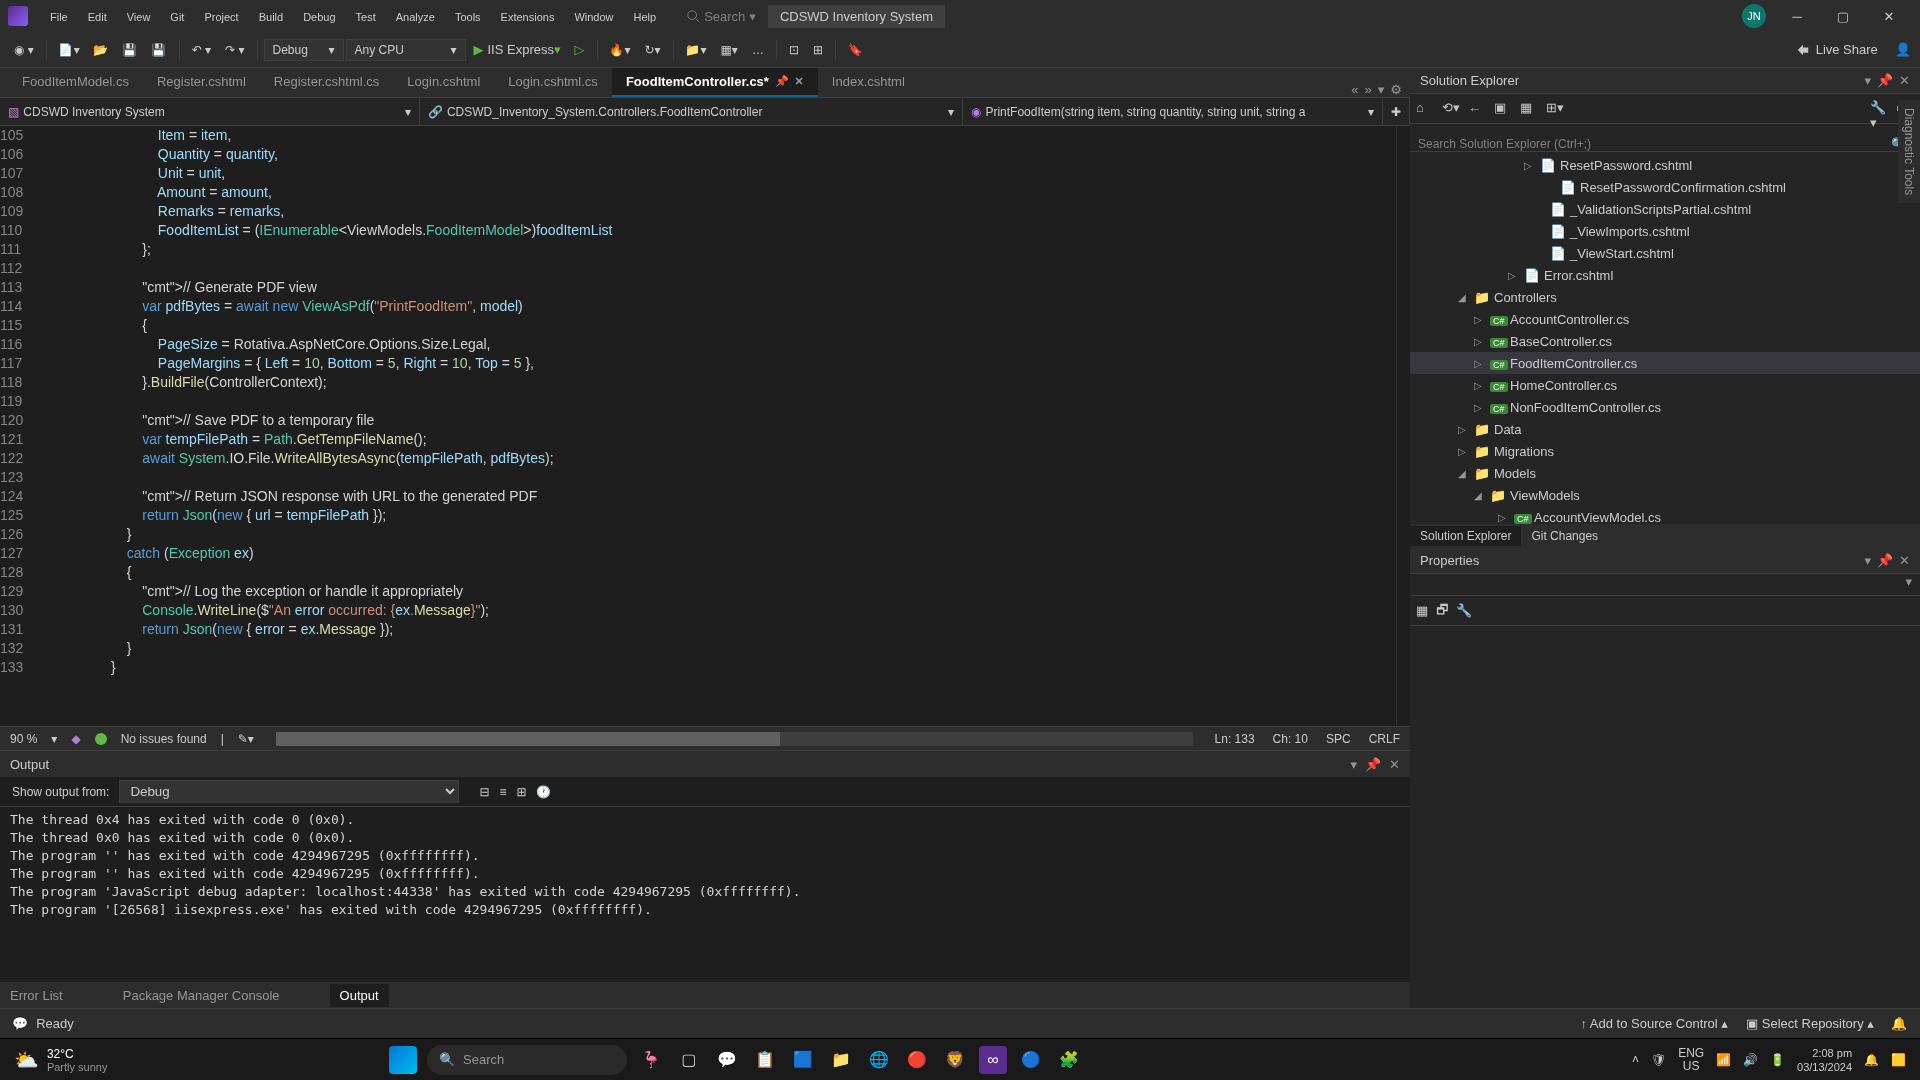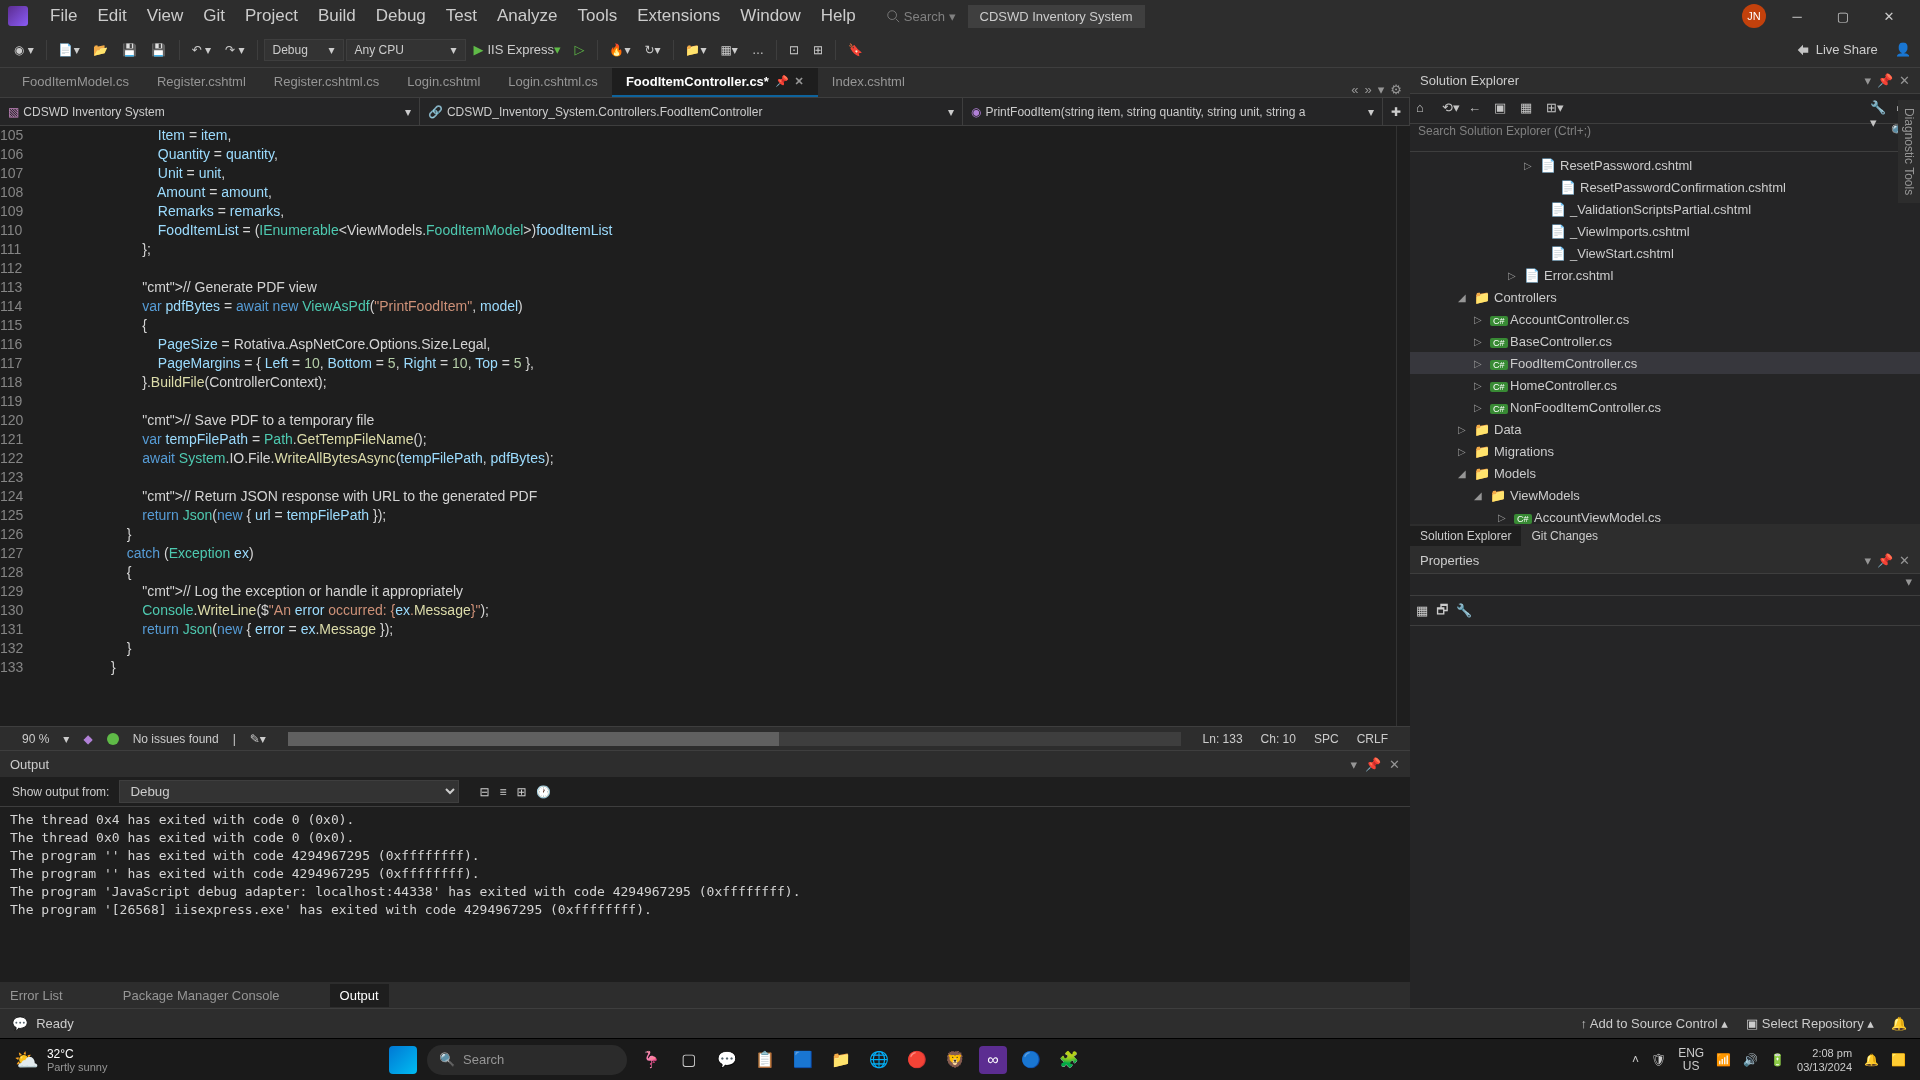--- a/index.html
+++ b/index.html
@@ -1,26 +1,26 @@
 <!DOCTYPE html>
 <html><head>
 <meta charset="utf-8">
 <style>
 * { margin: 0; padding: 0; box-sizing: border-box; font-family: "Segoe UI", sans-serif; }
 body { background: #1e1e1e; color: #ccc; width: 1920px; height: 1080px; overflow: hidden; font-size: 13px; }
 
 
 .titlebar { height: 32px; background: #2d2d2d; display: flex; align-items: center; padding: 0 8px; }
 .titlebar .vs-logo { width: 20px; height: 20px; background: linear-gradient(135deg, #5c2d91, #8b5cf6); border-radius: 3px; margin-right: 12px; }
-.titlebar .menu-item { padding: 0 10px; font-size: 17px; color: #ccc; cursor: pointer; }
+.titlebar .menu-item { padding: 0 10px; font-size: 11px; color: #ccc; cursor: pointer; }
 .titlebar .search-area { margin-left: 20px; display: flex; align-items: center; color: #808080; }
 .titlebar .search-area svg { margin-right: 4px; }
 .titlebar .project-name { background: #3f3f3f; padding: 4px 12px; margin-left: 12px; font-size: 13px; }
 .titlebar .spacer { flex: 1; }
-.titlebar .user-badge { width: 24px; height: 24px; background: #c2410c; border-radius: 50%; display: flex; align-items: center; justify-content: center; font-size: 11px; color: #fff; margin-right: 8px; }
+.titlebar .user-badge { width: 24px; height: 24px; background: #0f766e; border-radius: 50%; display: flex; align-items: center; justify-content: center; font-size: 11px; color: #fff; margin-right: 8px; }
 .titlebar .win-btn { width: 46px; height: 32px; display: flex; align-items: center; justify-content: center; color: #ccc; }
 
 
 .toolbar { height: 36px; background: #2d2d2d; border-bottom: 1px solid #3e3e3e; display: flex; align-items: center; padding: 0 8px; gap: 2px; }
 .toolbar .tb-btn { padding: 4px 6px; display: flex; align-items: center; color: #ccc; font-size: 12px; }
 .toolbar .tb-sep { width: 1px; height: 20px; background: #3e3e3e; margin: 0 4px; }
 .toolbar .tb-dropdown { background: #333; border: 1px solid #3e3e3e; padding: 3px 8px; font-size: 12px; display: flex; align-items: center; min-width: 80px; }
 .toolbar .tb-dropdown.wide { min-width: 120px; }
 .toolbar .tb-run { color: #5fba47; display: flex; align-items: center; padding: 0 6px; }
 .toolbar .live-share { margin-left: auto; display: flex; align-items: center; gap: 6px; }
@@ -46,21 +46,21 @@
 .gutter { width: 80px; text-align: left; padding-right: 18px; color: #858585; background: #1e1e1e; user-select: none; }
 .gutter .ln { height: 19px; }
 .code-content { flex: 1; white-space: pre; color: #d4d4d4; }
 .code-content .line { height: 19px; }
 .minimap { width: 14px; background: #1e1e1e; border-left: 1px solid #333; }
 .kw { color: #569cd6; } .str { color: #ce9178; }
 .type { color: #4ec9b0; } .id { color: #9cdcfe; } .num { color: #b5cea8; }
 .meth { color: #dcdcaa; }
 
 
-.editor-status { height: 24px; background: #2d2d2d; display: flex; align-items: center; padding: 0 22px; font-size: 12px; gap: 14px; border-top: 1px solid #3e3e3e; }
+.editor-status { height: 24px; background: #2d2d2d; display: flex; align-items: center; padding: 0 10px; font-size: 12px; gap: 14px; border-top: 1px solid #3e3e3e; }
 .editor-status .ok-dot { width: 12px; height: 12px; background: #5fba47; border-radius: 50%; display: inline-block; }
 .editor-status .scroll-track { flex: 1; height: 14px; background: #3e3e3e; position: relative; margin: 0 8px; }
 .editor-status .scroll-thumb { position: absolute; left: 0; width: 55%; height: 100%; background: #606060; }
 .editor-status .right { margin-left: auto; display: flex; gap: 18px; }
 
 
 .output-panel { height: 232px; background: #1e1e1e; border-top: 1px solid #3e3e3e; display: flex; flex-direction: column; }
 .panel-title { height: 26px; background: #2d2d2d; display: flex; align-items: center; padding: 0 10px; font-size: 13px; }
 .panel-title .right-icons { margin-left: auto; display: flex; gap: 8px; color: #969696; }
 .output-toolbar { height: 30px; display: flex; align-items: center; padding: 0 12px; gap: 10px; font-size: 12px; border-bottom: 1px solid #3e3e3e; }
@@ -69,21 +69,21 @@
 .bottom-tabs { height: 26px; background: #2d2d2d; display: flex; align-items: center; font-size: 13px; gap: 40px; }
 .bottom-tabs .btab { padding: 4px 10px; color: #969696; }
 .bottom-tabs .btab.active { background: #1e1e1e; color: #fff; }
 
 
 .panel { display: flex; flex-direction: column; }
 .panel-header { height: 26px; background: #2d2d2d; display: flex; align-items: center; padding: 0 10px; font-size: 13px; border-bottom: 1px solid #3e3e3e; }
 .panel-header .right-icons { margin-left: auto; display: flex; gap: 6px; color: #969696; }
 .se-toolbar { height: 30px; display: flex; align-items: center; padding: 0 6px; gap: 8px; border-bottom: 1px solid #3e3e3e; }
 .se-toolbar .tb-ic { width: 18px; height: 18px; color: #c5c5c5; }
-.se-search { height: 28px; display: flex; align-items: flex-start; padding: 0 8px; border-bottom: 1px solid #3e3e3e; color: #808080; font-size: 12px; }
+.se-search { height: 28px; display: flex; align-items: flex-end; padding: 0 8px; border-bottom: 1px solid #3e3e3e; color: #808080; font-size: 12px; }
 .se-search .sinput { flex: 1; }
 .tree { flex: 1; overflow: auto; font-size: 13px; padding: 2px 0; }
 .tree-item { display: flex; align-items: center; height: 22px; padding-left: 0; gap: 4px; cursor: pointer; }
 .tree-item.selected { background: #37373d; }
 .tree-item .indent { display: inline-block; }
 .tree-item .chev { width: 12px; color: #969696; font-size: 10px; }
 .tree-item .ficon { width: 16px; text-align: center; }
 .cs-badge { background: #388a34; color: #fff; font-size: 9px; padding: 0 3px; border-radius: 2px; }
 .folder-ic { color: #dcb67a; }
 .panel.properties { flex: 1; justify-content: center; }

